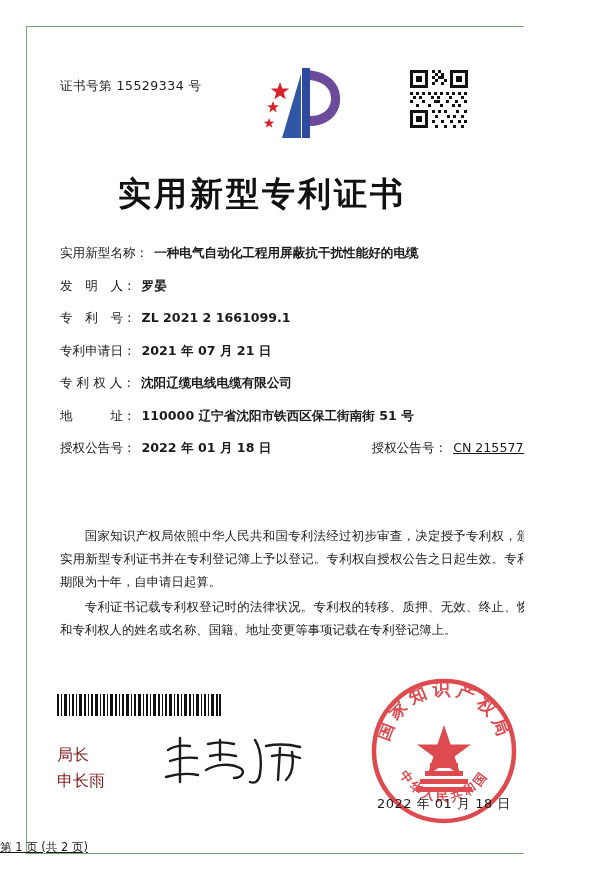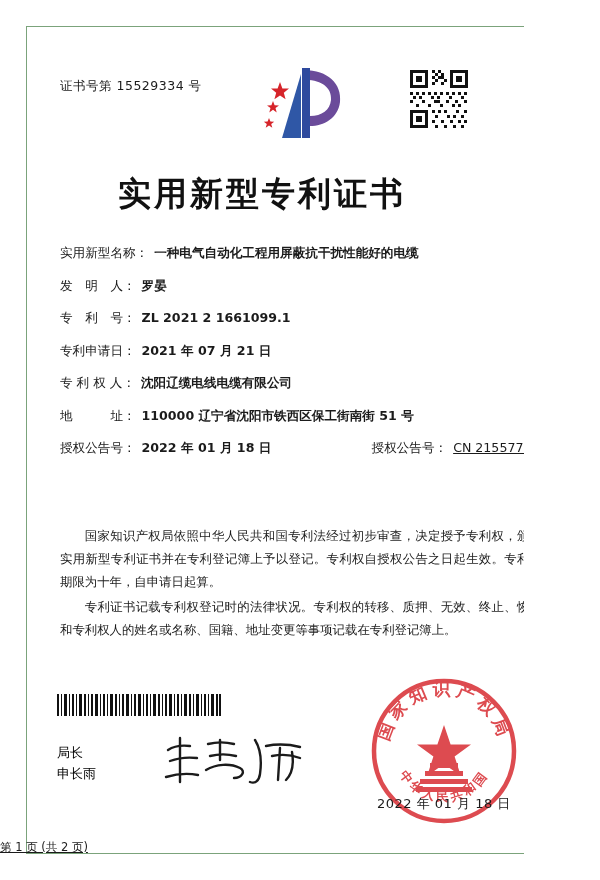--- a/index.html
+++ b/index.html
@@ -127,22 +127,22 @@
     width: 164px;
     height: 22px;
     display: flex;
     align-items: stretch;
   }
 
   .signature-block {
     position: absolute;
     left: 57px;
     top: 742px;
-    font-size: 13px;
-    color: #000000;
+    font-size: 16px;
+    color: #7f1d1d;
     line-height: 1.65;
   }
 
   .handwriting {
     position: absolute;
     left: 160px;
     top: 730px;
     width: 150px;
     height: 62px;
   }

